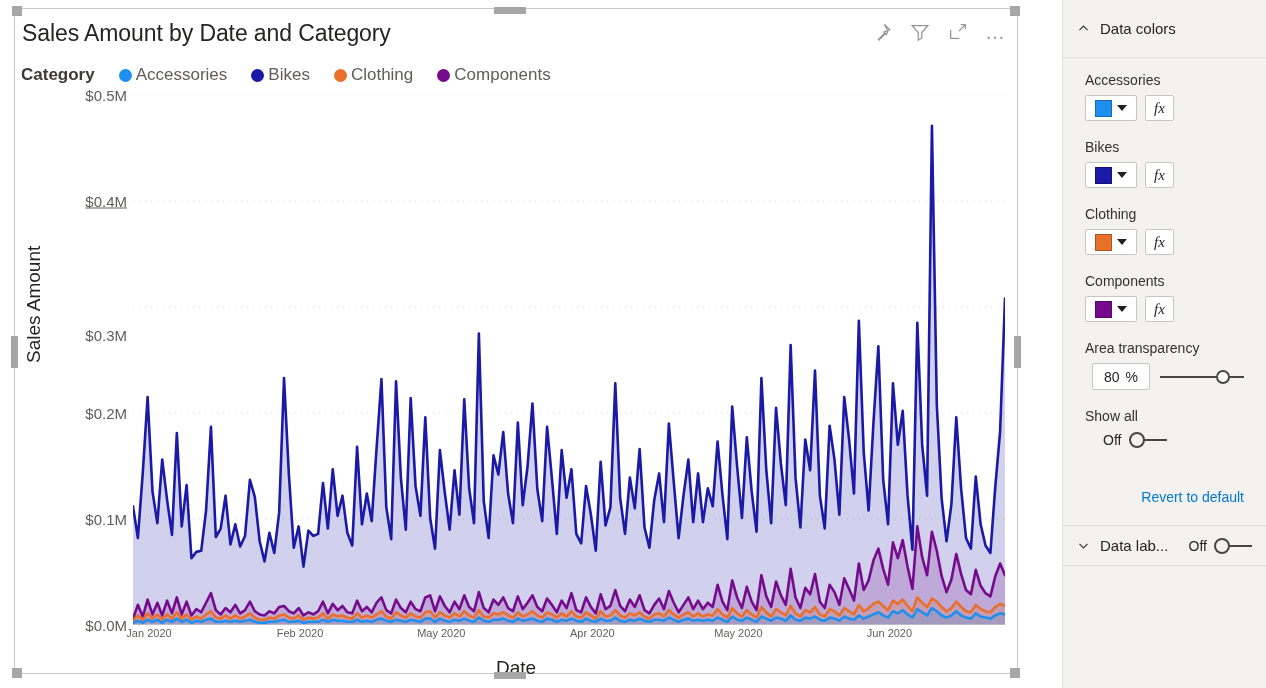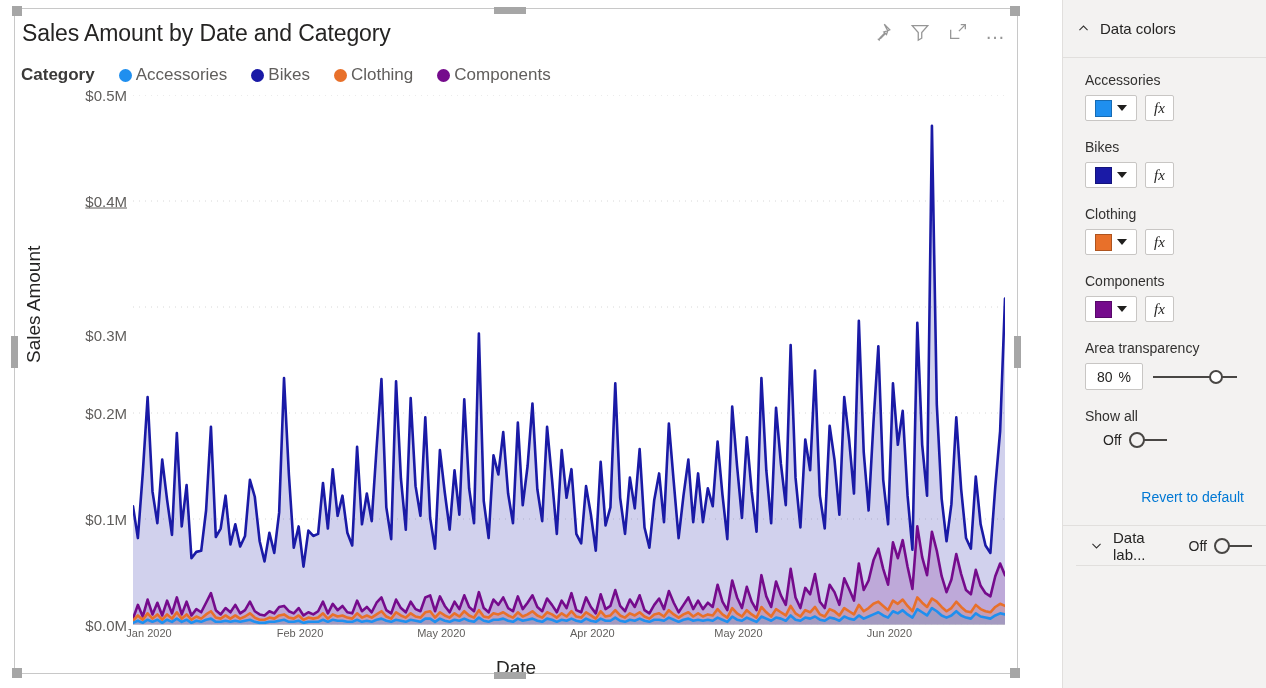--- a/index.html
+++ b/index.html
@@ -105,21 +105,21 @@
   }
   .swatch { width: 17px; height: 17px; border: 1px solid rgba(0,0,0,.25); }
   .caret { width: 0; height: 0; border-left: 5px solid transparent;
            border-right: 5px solid transparent; border-top: 6px solid #201f1e; }
   .fx-btn {
     width: 29px; height: 26px; background: #ffffff; border: 1px solid #c8c6c4;
     border-radius: 2px; display: flex; align-items: center; justify-content: center;
     font-family: "Liberation Serif", serif; font-style: italic;
     font-size: 15px; color: #252423; cursor: pointer;
   }
-  .slider-row { display: flex; align-items: center; gap: 10px; }
+  .slider-row { display: flex; align-items: center; gap: 10px; justify-content: flex-end; }
   .num-box {
     width: 58px; height: 27px; background: #ffffff; border: 1px solid #c8c6c4;
     border-radius: 2px; display: flex; align-items: center; justify-content: center;
     gap: 6px; font-size: 14px; color: #252423; cursor: text;
   }
   .slider { position: relative; width: 84px; height: 20px; cursor: pointer; }
   .slider-track {
     position: absolute; left: 0; right: 0; top: 9px; height: 2px; background: #484644;
   }
   .slider-thumb {
@@ -138,21 +138,21 @@
     position: absolute; left: 0; top: 1px; width: 16px; height: 16px;
     border-radius: 50%; background: #f3f2f1; border: 2px solid #484644;
   }
   .revert {
     text-align: right; color: #0078d4; font-size: 14px; cursor: pointer;
     padding: 22px 0 20px 0;
   }
   .panel-divider { border-top: 1px solid #e1dfdd; }
   .collapsed-head {
     height: 40px; display: flex; align-items: center; gap: 10px; padding: 0 14px;
-    cursor: pointer; border-bottom: 1px solid #e1dfdd; margin-left: 13px;
+    cursor: pointer; border-bottom: 1px solid #e1dfdd;
   }
   .collapsed-head .sec-title { font-size: 15px; flex: 1; }
   .collapsed-toggle { display: flex; align-items: center; gap: 7px; }
 </style>
 </head>
 <body>
 
 <div id="app">
 
   <div id="visual">

